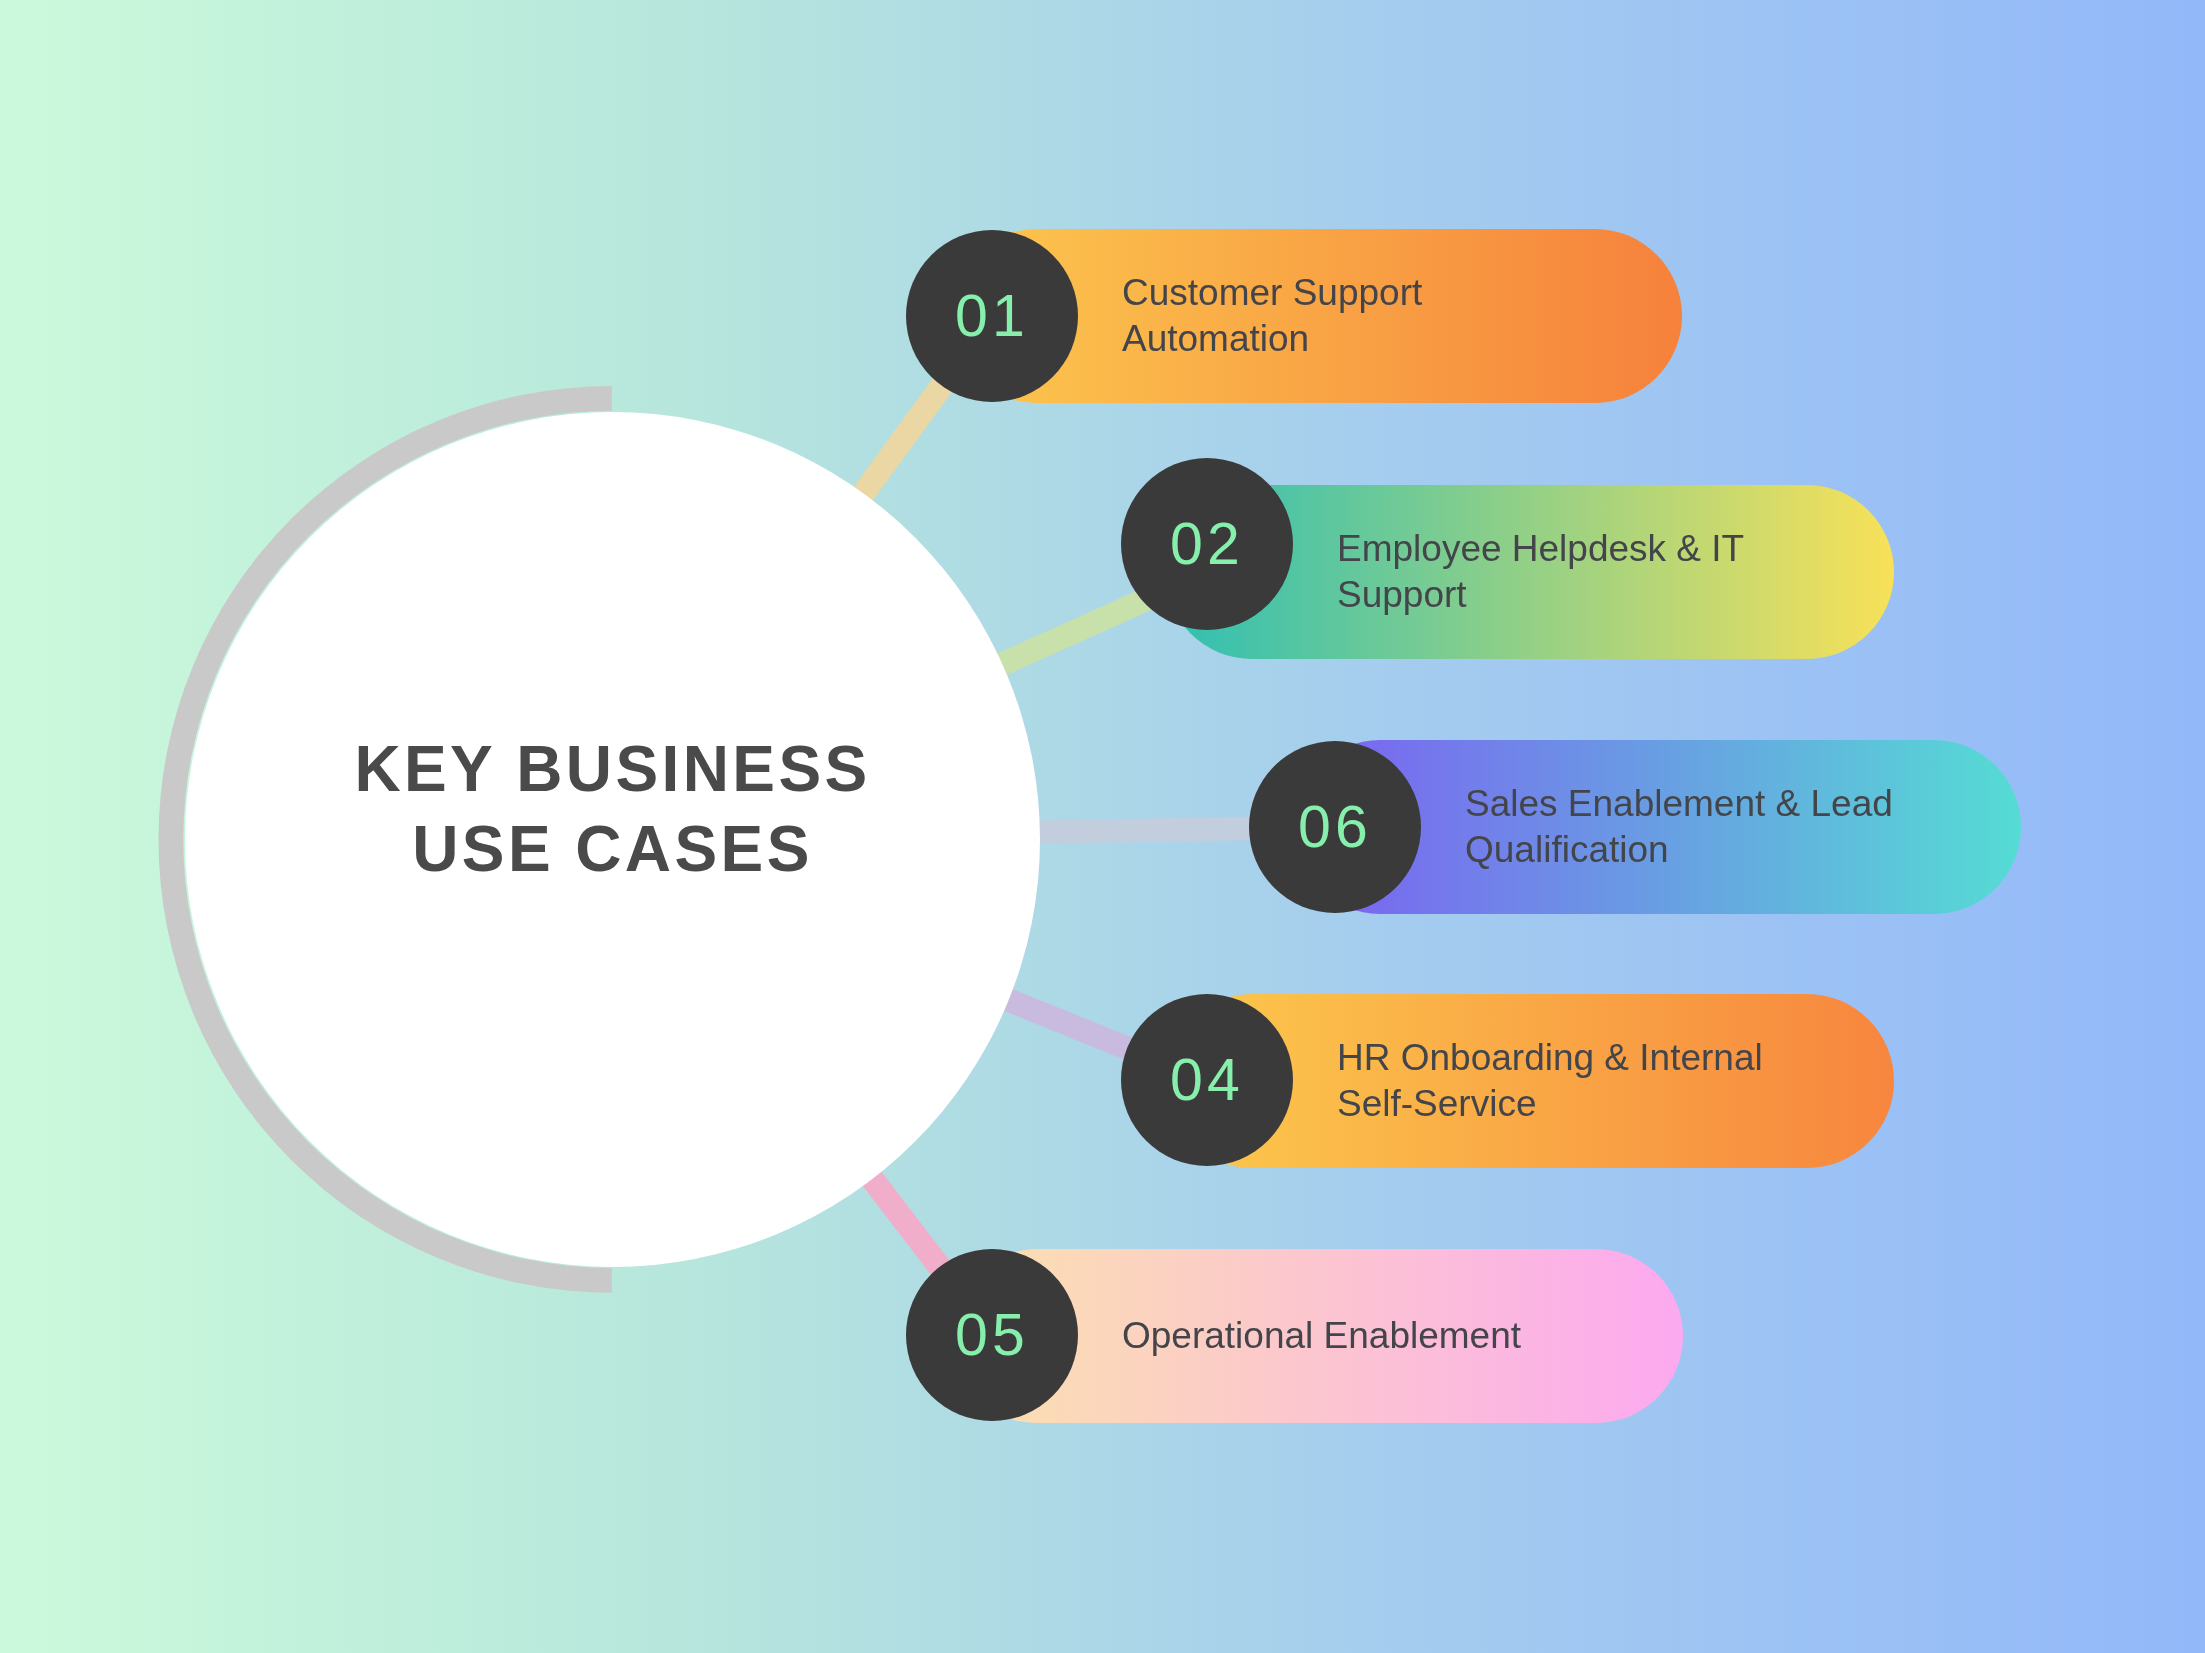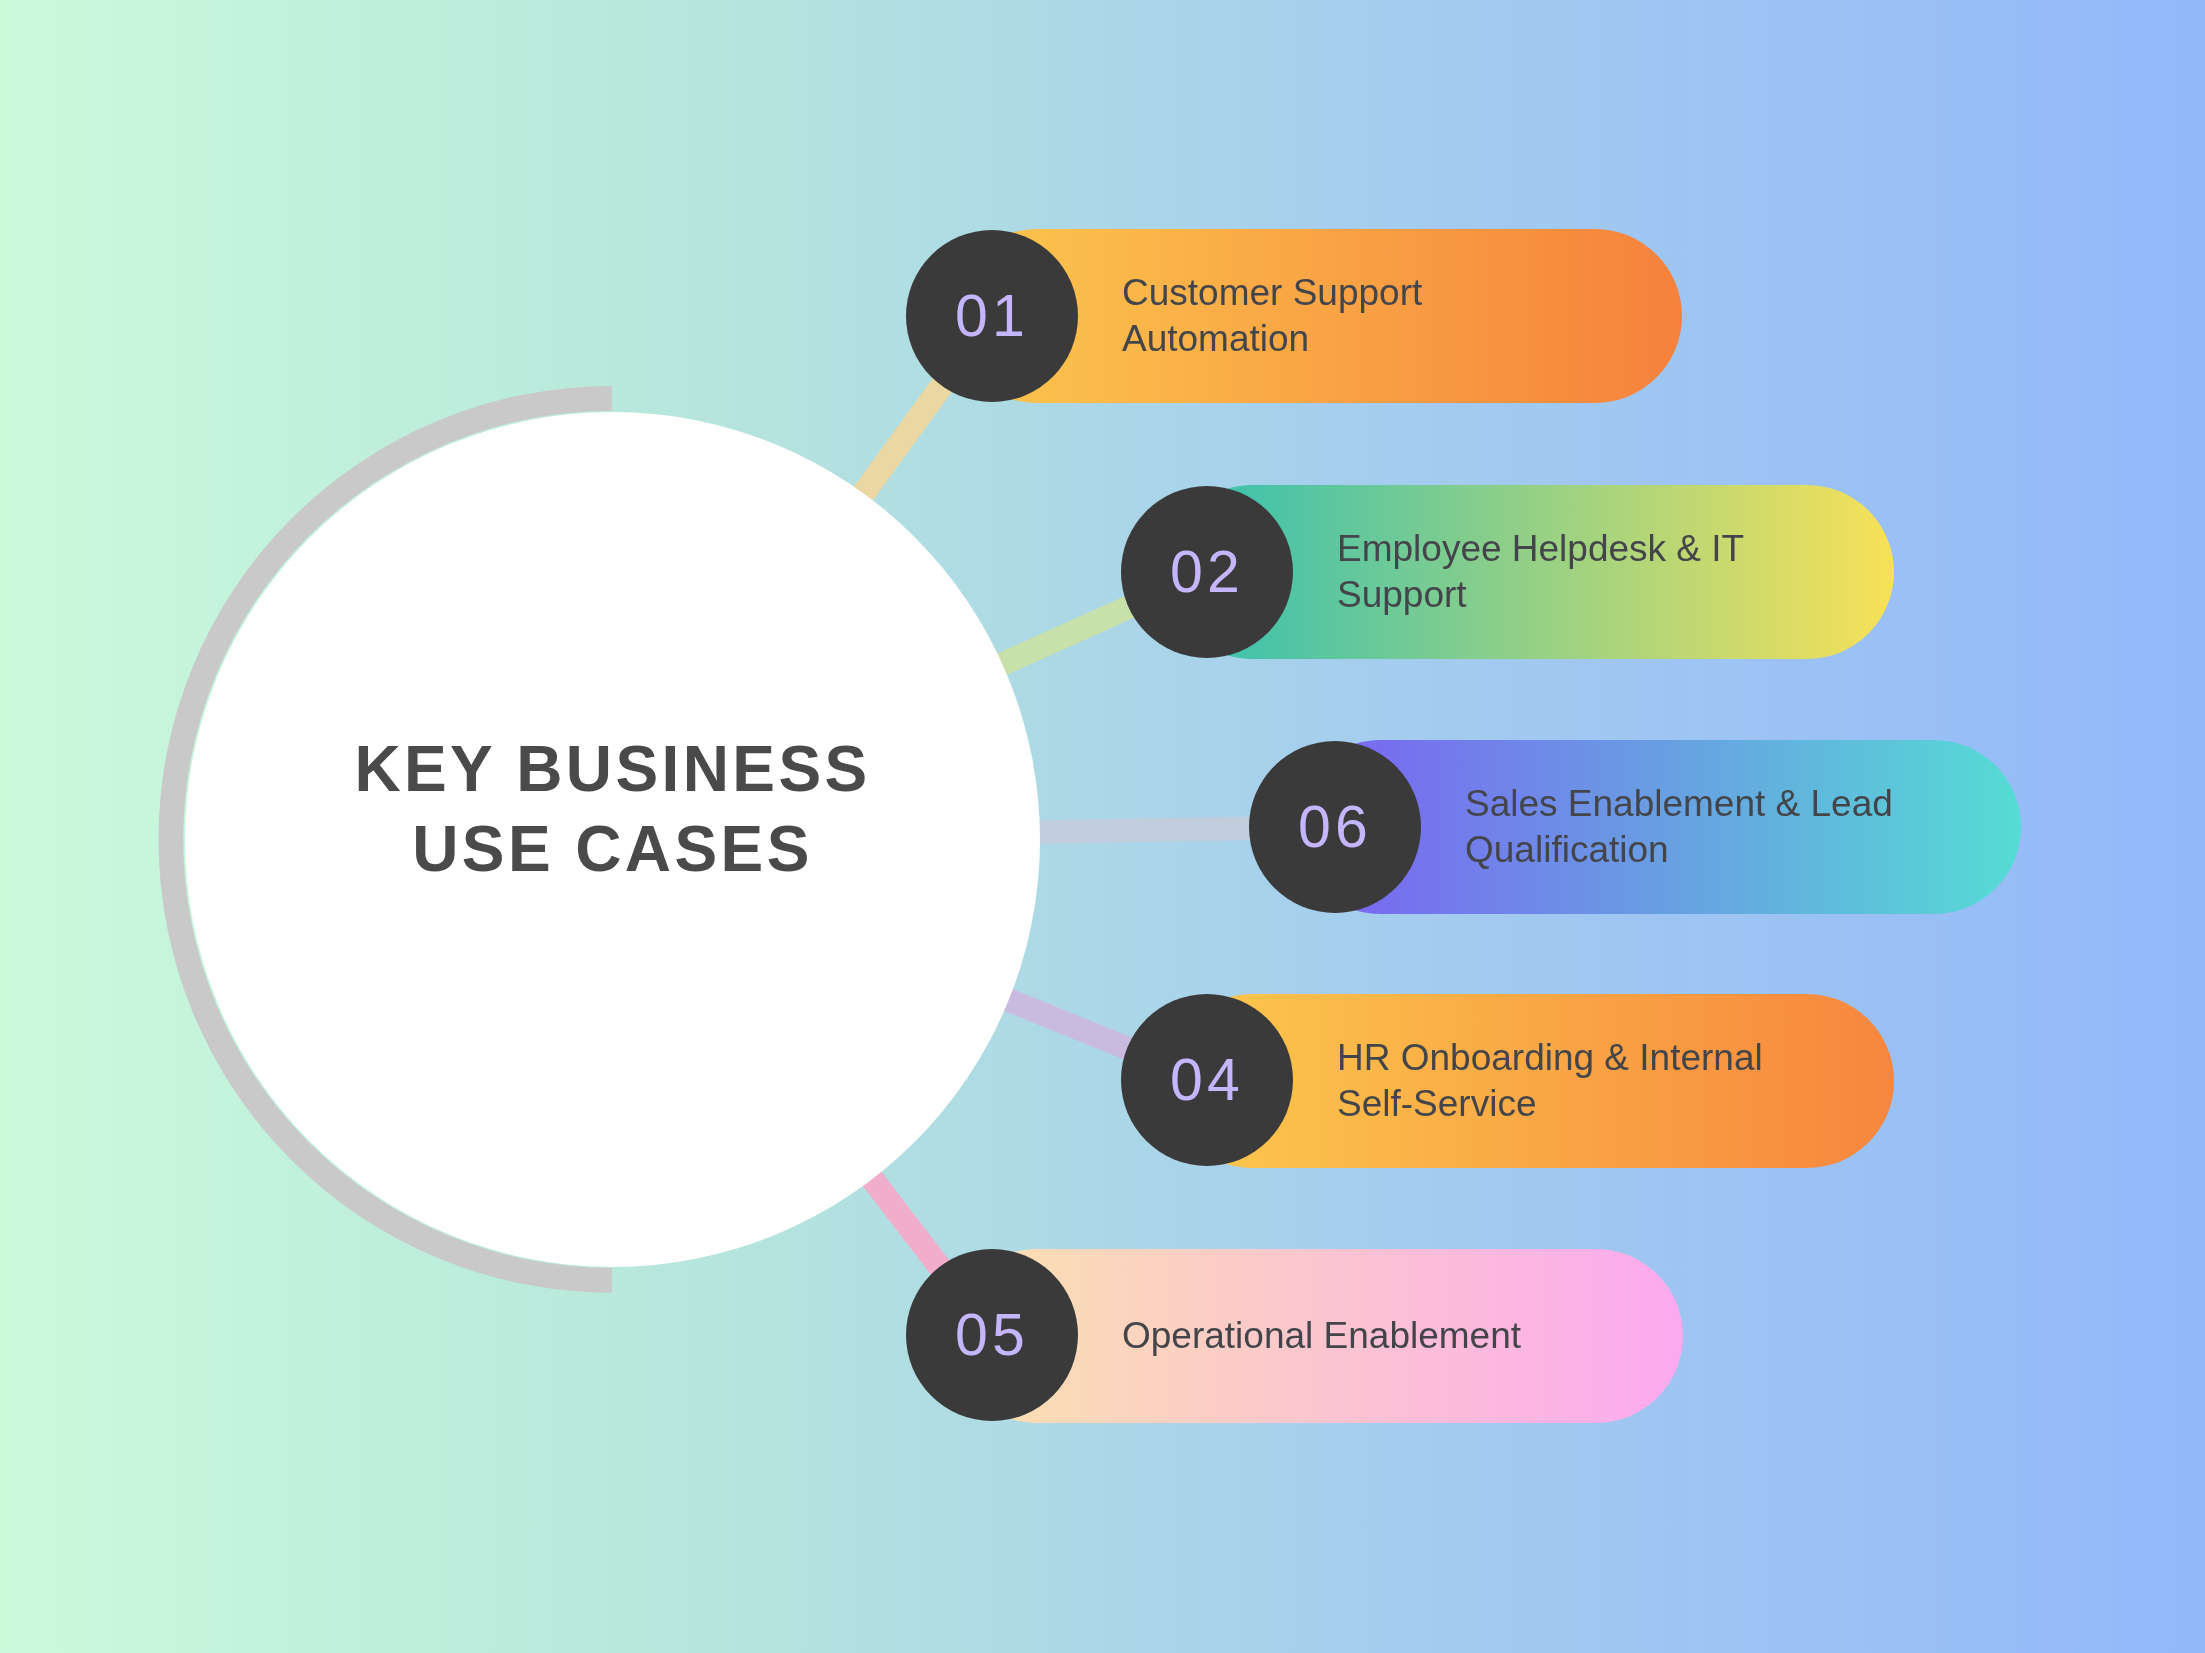--- a/index.html
+++ b/index.html
@@ -31,26 +31,26 @@
   }
   .pill .label{
     margin:0;margin-left:172px;width:482px;
     font-size:37px;line-height:46px;color:#43454a;
   }
   .badge{
     position:absolute;width:172px;height:172px;border-radius:50%;
     background:#3a3a3a;
     display:flex;align-items:center;justify-content:center;
   }
-  .badge span{color:#c4b5fd;font-size:59px;font-weight:400;letter-spacing:4.1px;}
+  .badge span{color:#86efac;font-size:59px;font-weight:400;letter-spacing:4.1px;}
   
   .pill-0{left:950px;top:229px;width:732px;align-items:center;}
   .badge-0{left:906px;top:230px;}
   .pill-1{left:1165px;top:485px;width:729px;}
-  .badge-1{left:1121px;top:486px;}
+  .badge-1{left:1121px;top:458px;}
   .pill-2{left:1293px;top:740px;width:728px;}
   .badge-2{left:1249px;top:741px;}
   .pill-3{left:1165px;top:994px;width:729px;}
   .badge-3{left:1121px;top:994px;}
   .pill-4{left:950px;top:1249px;width:733px;}
   .badge-4{left:906px;top:1249px;}
 </style>
 </head>
 <body>
 

